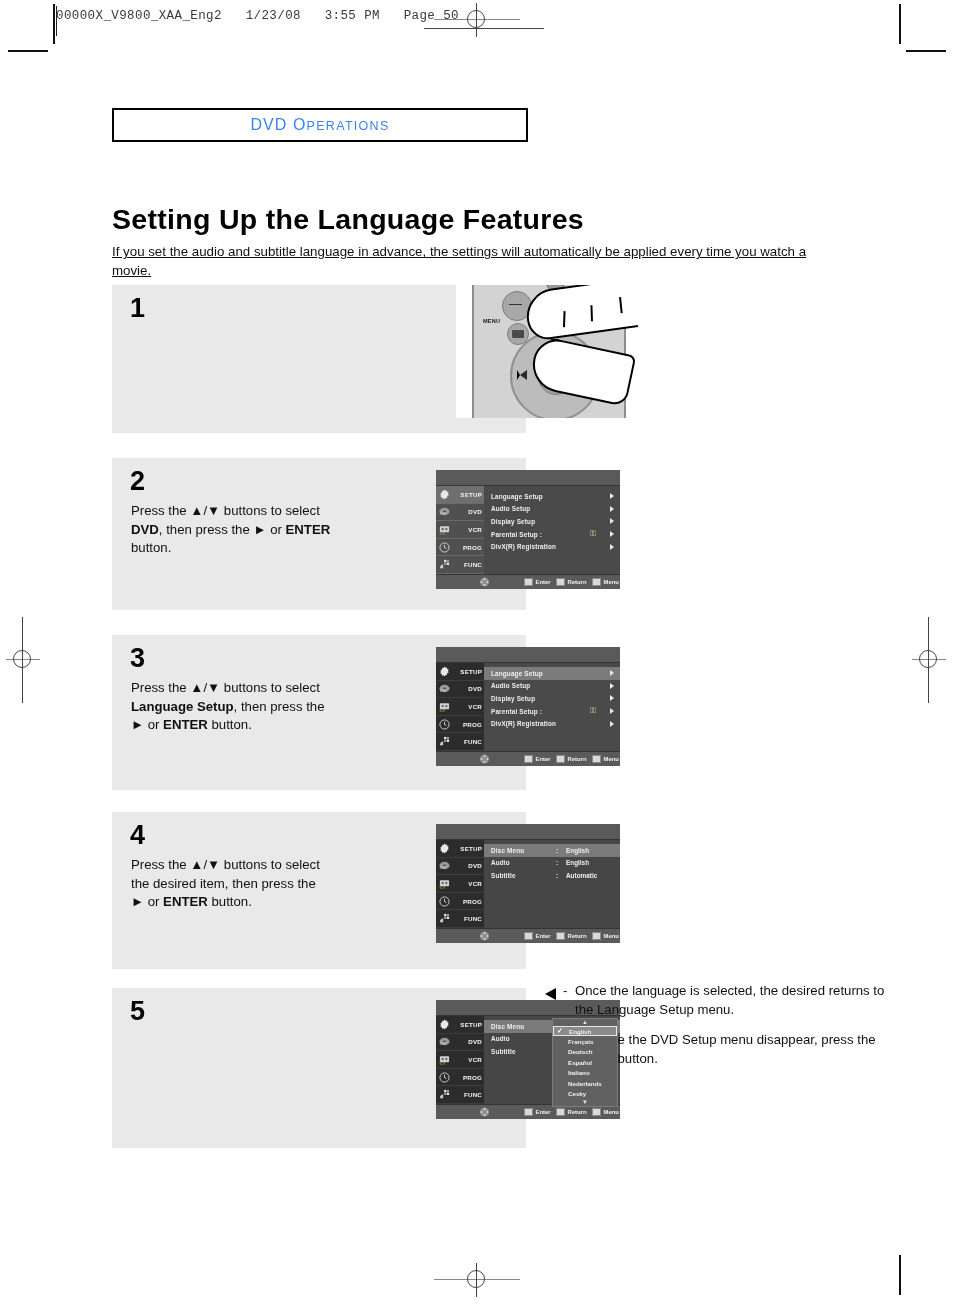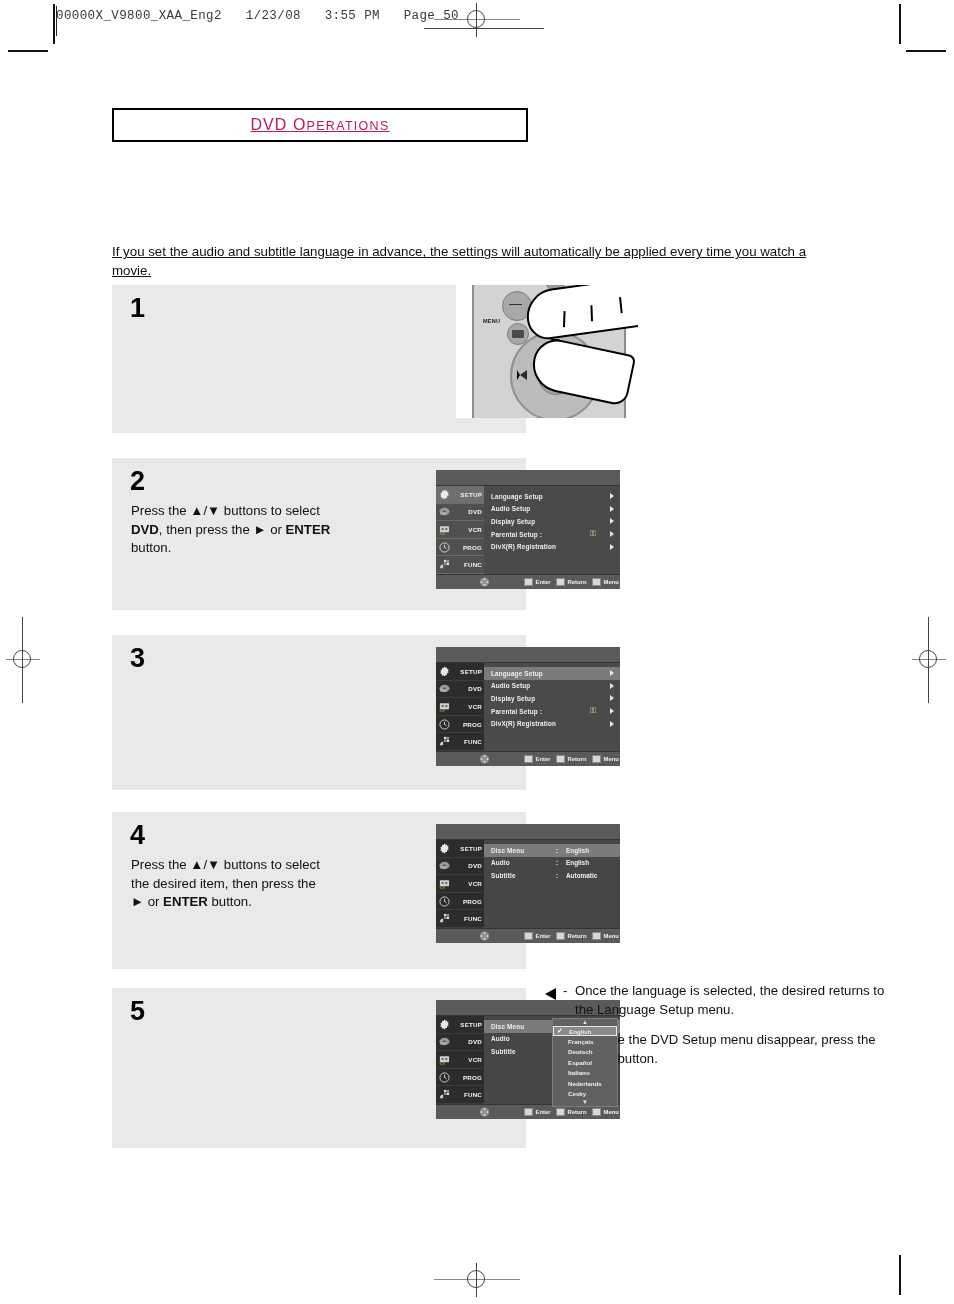--- a/index.html
+++ b/index.html
@@ -51,22 +51,21 @@
     position: absolute;
     left: 112px; top: 108px;
     width: 416px; height: 34px;
     border: 2px solid #000;
     box-sizing: border-box;
     display: flex; align-items: center; justify-content: center;
   }
   .section-tab .stxt {
     font-size: 16px;
     letter-spacing: 1.1px;
-    color: #be185d;
-    text-decoration: underline;
+    color: #3b82f6;
   }
   .section-tab .stxt .sc { font-size: 12.5px; letter-spacing: 1.3px; }
 
   .page-title {
     position: absolute;
     left: 112px; top: 184px;
     font-size: 28.5px;
     font-weight: bold;
     color: #000;
     letter-spacing: 0.3px;
@@ -372,20 +371,21 @@
   <div class="prepress-rule"></div>
   <div class="prepress">00000X_V9800_XAA_Eng2   1/23/08   3:55 PM   Page 50</div>
   <div class="prepress-underline"></div>
 
   <div class="section-tab">
     <div class="stxt">
       <span>DVD</span><span>&nbsp;</span><span>O</span><span class="sc">PERATIONS</span>
     </div>
   </div>
 
+  <h1 class="page-title">Setting Up the Language Features</h1>
   <p class="intro">If you set the audio and subtitle language in advance, the settings will automatically be applied every time you watch a movie.</p>
 
   <div class="step" id="step1">
     <div class="num">1</div>
 
     <div class="remote-art">
       <div class="remote-body">
 
         <div class="rlabel" style="left:71px; top:27px;">AUDIO</div>
         <div class="rlabel" style="left:9px; top:47px;">MENU</div>
@@ -516,20 +516,23 @@
         <span class="fitem fi-menu">
             <span class="fbox"></span>
             <span>Menu</span>
           </span>
       </div>
     </div>
   </div>
 
   <div class="step" id="step3">
     <div class="num">3</div>
+    <div class="body">
+      <span>Press the ▲/▼ buttons to select </span><b>Language Setup</b><span>, then press the ► or </span><b>ENTER</b><span> button.</span>
+    </div>
 
     <div class="osd" style="left:324px; top:12px;">
       <div class="osd-topbar"></div>
       <div class="osd-main">
         <div class="osd-side dark">
           <div class="osd-side-item">
             <span class="ico">
                 <svg width="11" height="11" viewBox="0 0 24 24">
                   <path fill="#e8e8e8" d="M12 8a4 4 0 100 8 4 4 0 000-8zm0 6a2 2 0 110-4 2 2 0 010 4z"></path>
                   <path fill="#e8e8e8" d="M12 1l2 3 3.5-1 .5 3.6 3.5 1.4-2 3 2 3-3.5 1.4-.5 3.6L14 20l-2 3-2-3-3.5 1-.5-3.6L2.5 16l2-3-2-3L6 8.6 6.5 5 10 4z"></path>

